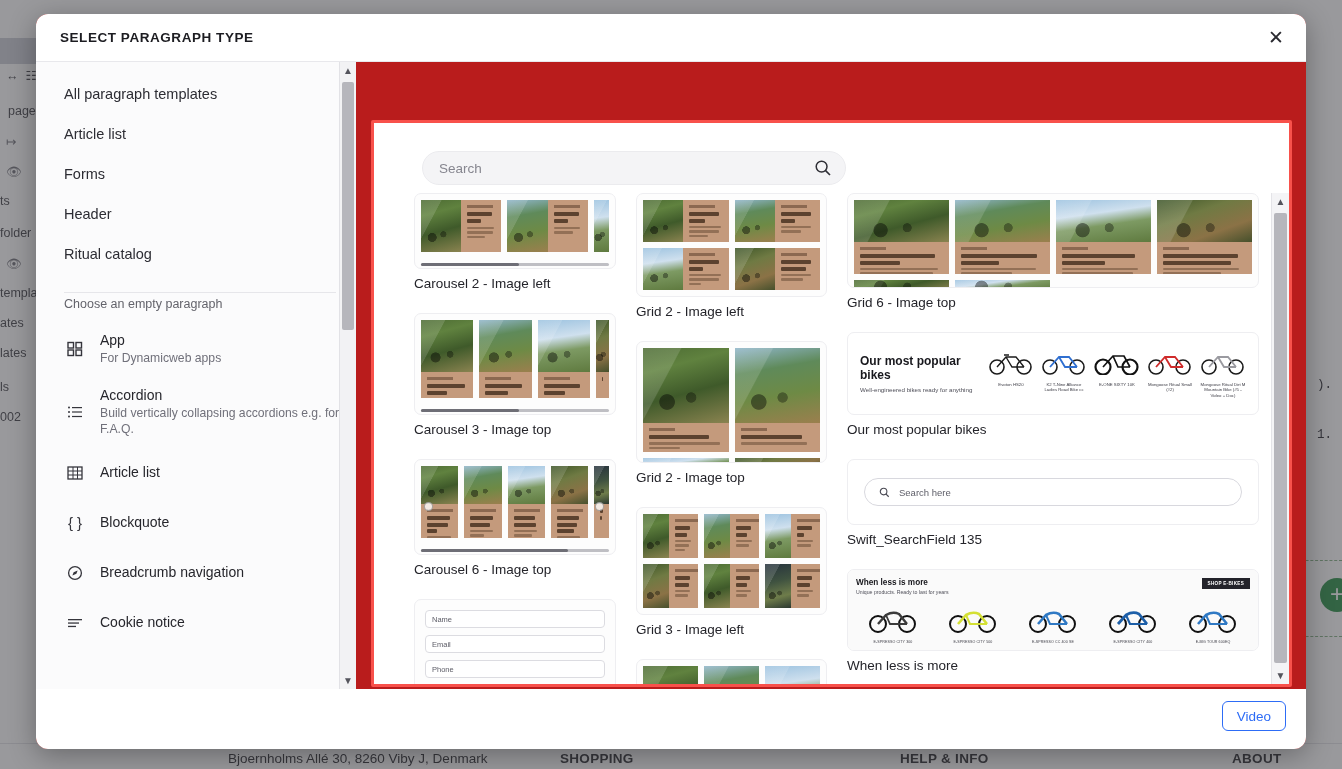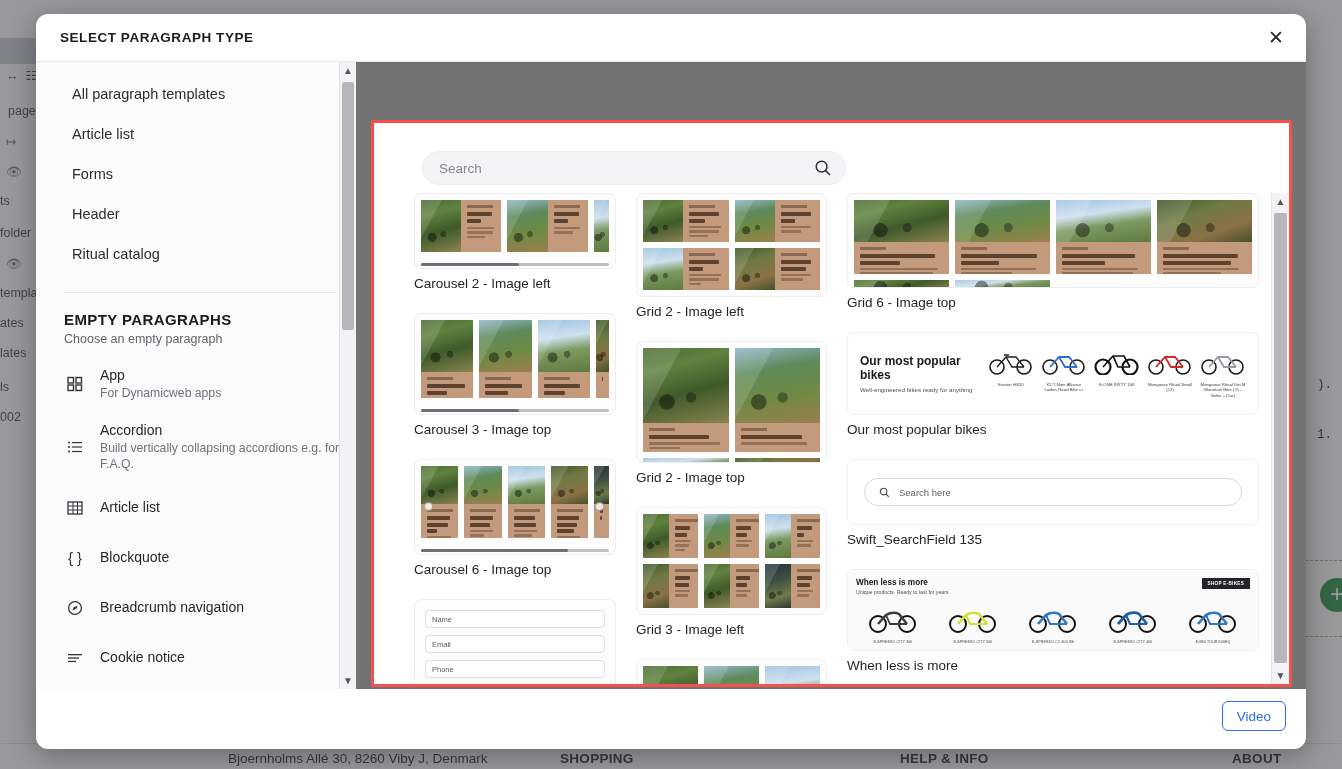--- a/index.html
+++ b/index.html
@@ -70,21 +70,21 @@
   
   #scrim {
     position: absolute; inset: 0;
     background: rgba(70,70,74,.55);
   }
 
   
   #modal {
     position: absolute;
     left: 36px; top: 14px; width: 1270px; height: 735px;
-    background: #737373;
+    background: #b91c1c;
     border-radius: 12px;
     box-shadow: 0 6px 28px rgba(0,0,0,.32);
     overflow: hidden;
   }
   #modal-header {
     position: absolute; left: 0; right: 0; top: 0; height: 48px;
     border-bottom: 1px solid #e8e8ec;
     background: #ffffff;
   }
   #modal-title {
@@ -108,21 +108,21 @@
     position: absolute; left: 0; top: 0; bottom: 0; width: 320px;
     background: #fbfbfc;
     overflow: hidden;
   }
   .side-link {
     height: 40px; line-height: 40px;
     padding: 0 0 0 28px;
     font-size: 14.5px; color: #2c2c33; cursor: pointer;
     white-space: nowrap;
   }
-  #side-top { padding-top: 12px; margin-left: 8px; }
+  #side-top { padding-top: 12px; }
   #side-divider {
     margin: 18px 20px 0 28px; height: 1px; background: #e6e6ea;
   }
   #side-section-title {
     padding: 18px 0 0 28px;
     font-size: 15px; font-weight: bold; letter-spacing: .4px; color: #1b1b20;
   }
   #side-section-sub {
     padding: 4px 0 0 28px; font-size: 12.5px; color: #63636b;
   }
@@ -355,21 +355,20 @@
     <div id="sidebar">
       <div id="side-top">
         <div class="side-link">All paragraph templates</div>
         <div class="side-link">Article list</div>
         <div class="side-link">Forms</div>
         <div class="side-link">Header</div>
         <div class="side-link">Ritual catalog</div>
       </div>
 
       <div id="side-divider"></div>
-      <div id="side-section-title">EMPTY PARAGRAPHS</div>
       <div id="side-section-sub">Choose an empty paragraph</div>
 
       <div style="margin-top:10px;">
 
         <div class="para-item">
           <span class="para-ico">
             <svg width="16" height="16" viewBox="0 0 16 16">
                 <rect x="1" y="1.5" width="5.5" height="5.5" fill="none" stroke="#35353c" stroke-width="1.4"></rect>
                 <rect x="9" y="1.5" width="5.5" height="5.5" fill="none" stroke="#35353c" stroke-width="1.4"></rect>
                 <rect x="1" y="9" width="5.5" height="5.5" fill="none" stroke="#35353c" stroke-width="1.4"></rect>

